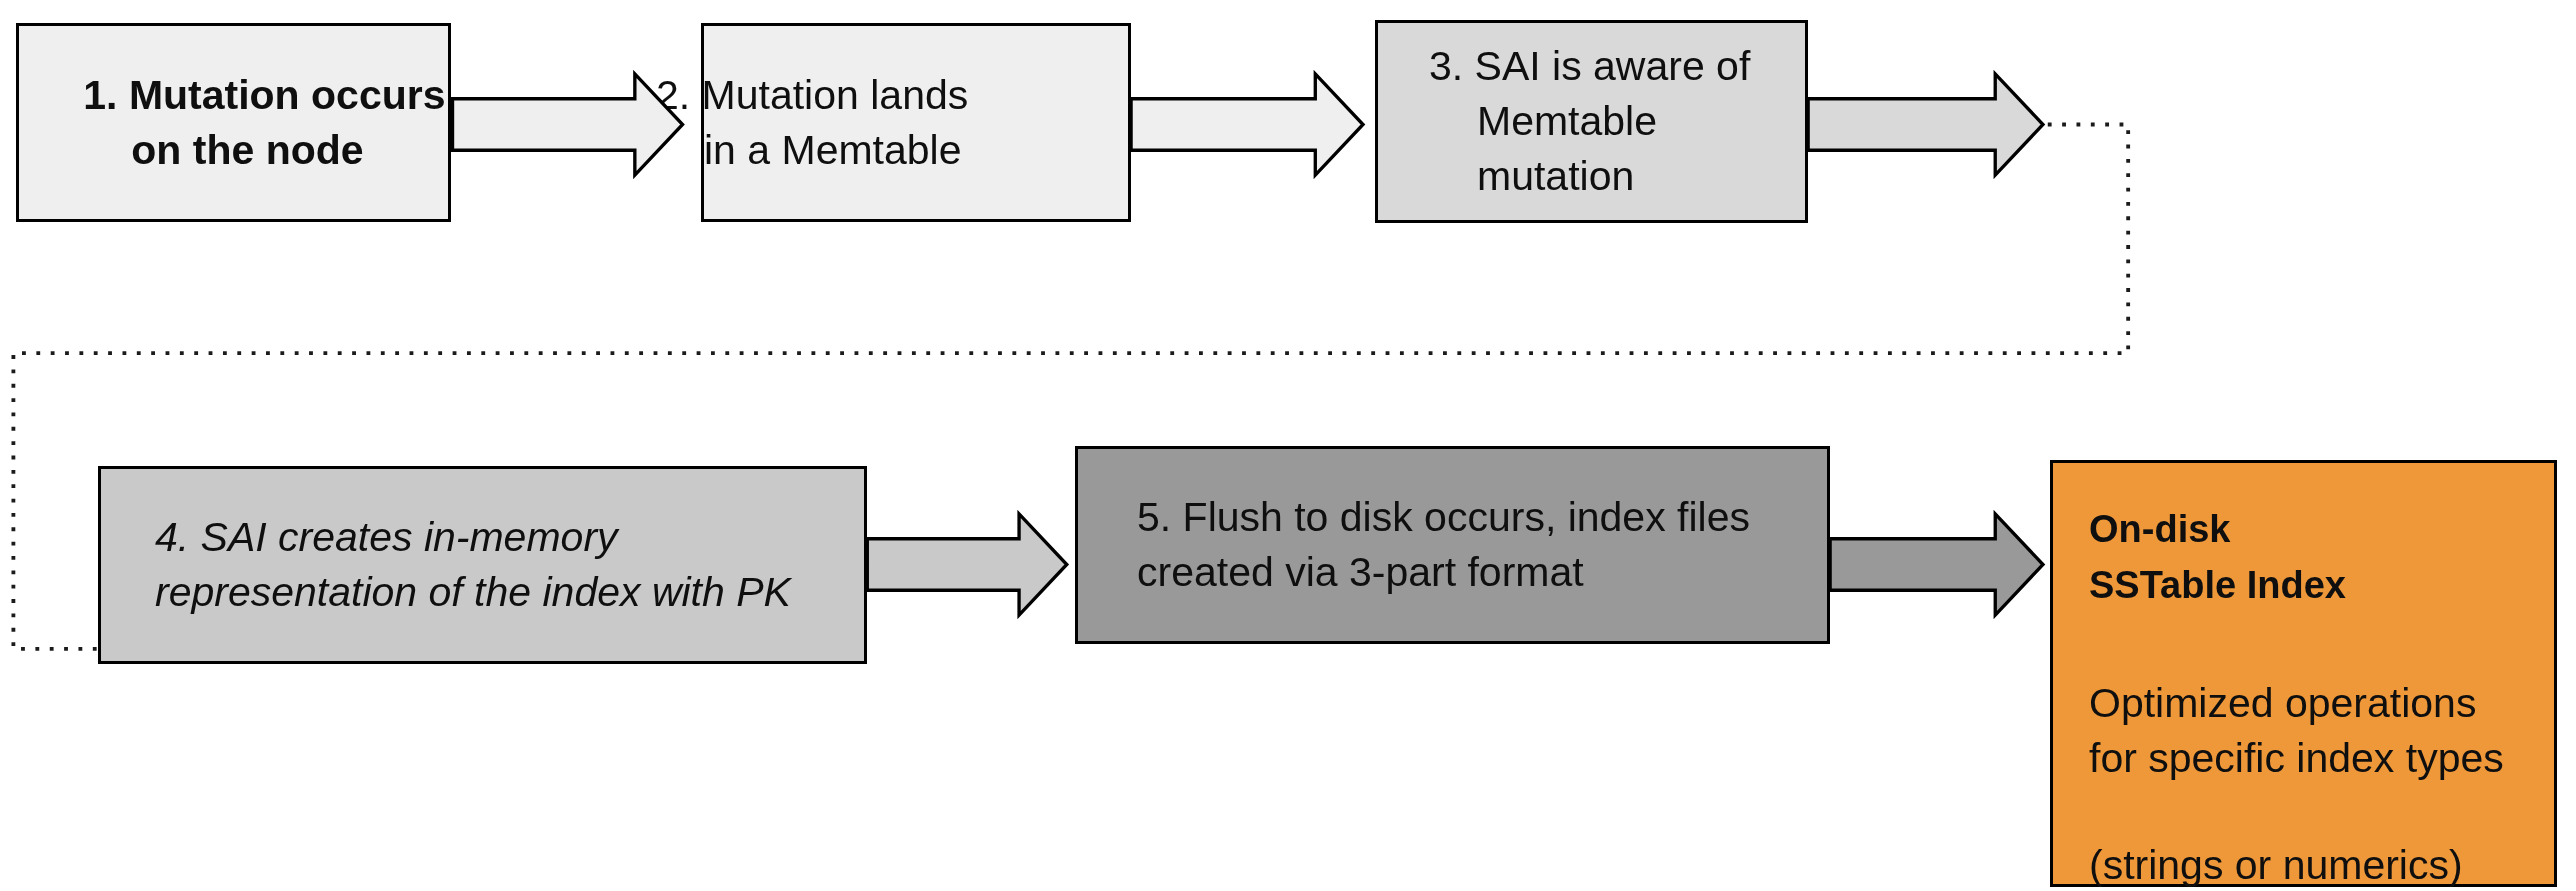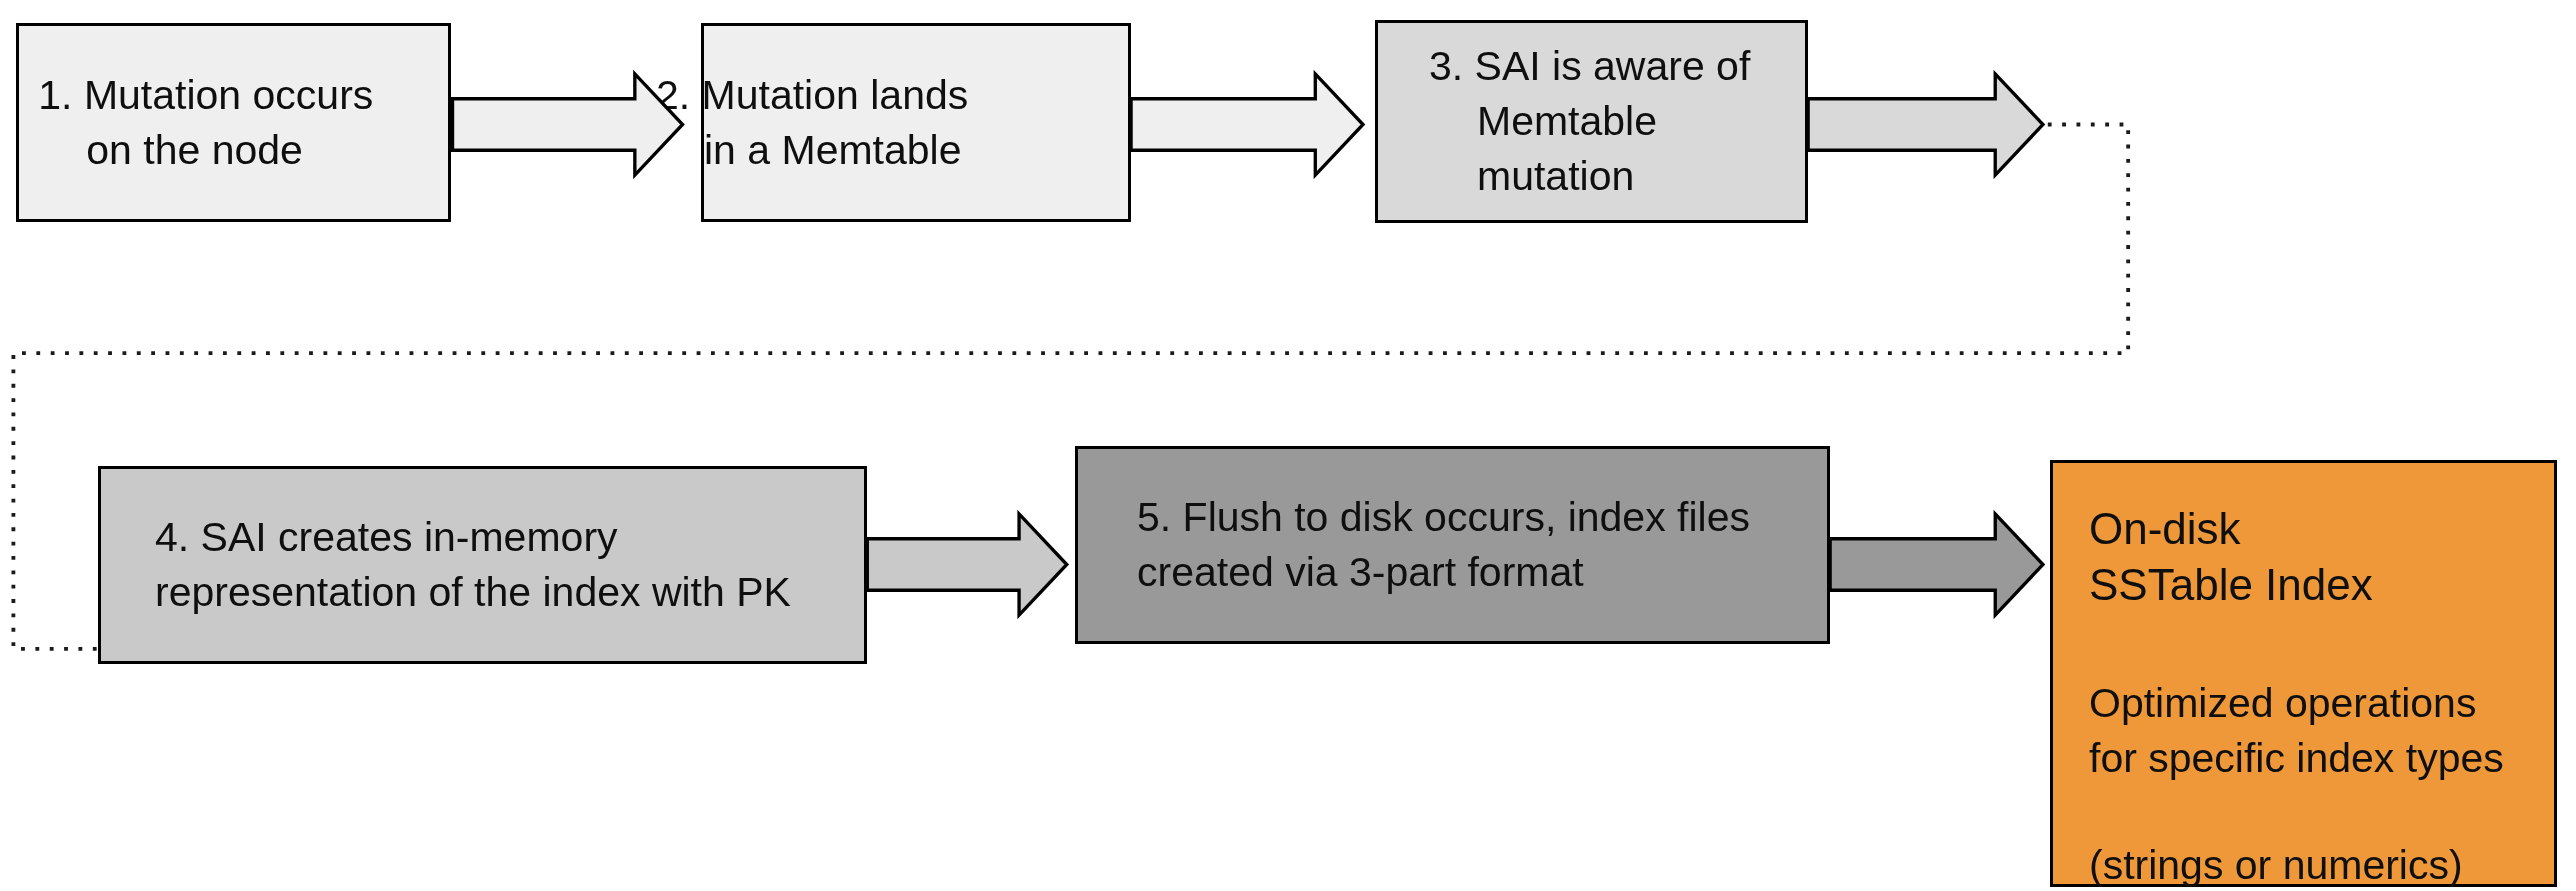--- a/index.html
+++ b/index.html
@@ -27,27 +27,27 @@
   }
   .box .label {
     white-space: pre-line;
     display: block;
     width: 100%;
   }
   
   .hang .label { text-indent: -48px; }
 
   #box1 { left: 16.3px;   top: 23px;  width: 435px; height: 199px; }
-  #box1 .label { padding-left: 67px; }
+  #box1 .label { padding-left: 112px; font-weight: bold; }
   #box2 { left: 701px;  top: 23px;  width: 430px; height: 199px; }
   #box2 .label { }
   #box3 { left: 1375px; top: 20px;  width: 433px; height: 203px; }
   #box3 .label { padding-left: 99px; }
   #box4 { left: 98px;  top: 466px; width: 769px; height: 198px; }
-  #box4 .label { padding-left: 54px; }
+  #box4 .label { padding-left: 54px; font-style: italic; }
   #box5 { left: 1075px; top: 446px; width: 755px; height: 198px; }
   #box5 .label { padding-left: 59px; }
 
   .arrow {
     position: absolute;
     overflow: visible;
   }
   #arrow1 { left: 452px;  top: 72px;  }
   #arrow2 { left: 1131px; top: 72px;  }
   #arrow3 { left: 1808px; top: 72px;  }
@@ -77,22 +77,22 @@
     left: 2050px;
     top: 460px;
     width: 507px;
     height: 427px;
     box-sizing: border-box;
     border: 3.8px solid #000000;
     color: #0f0f0f;
     padding: 38px 25px 0 36px;
   }
   #result-box .title {
-    font-weight: normal;
-    font-size: 44px;
+    font-weight: bold;
+    font-size: 38px;
     line-height: 56px;
     white-space: pre-line;
   }
   #result-box .body {
     font-size: 41px;
     line-height: 55px;
     white-space: pre-line;
     margin-top: 63px;
   }
   #result-box .note {

